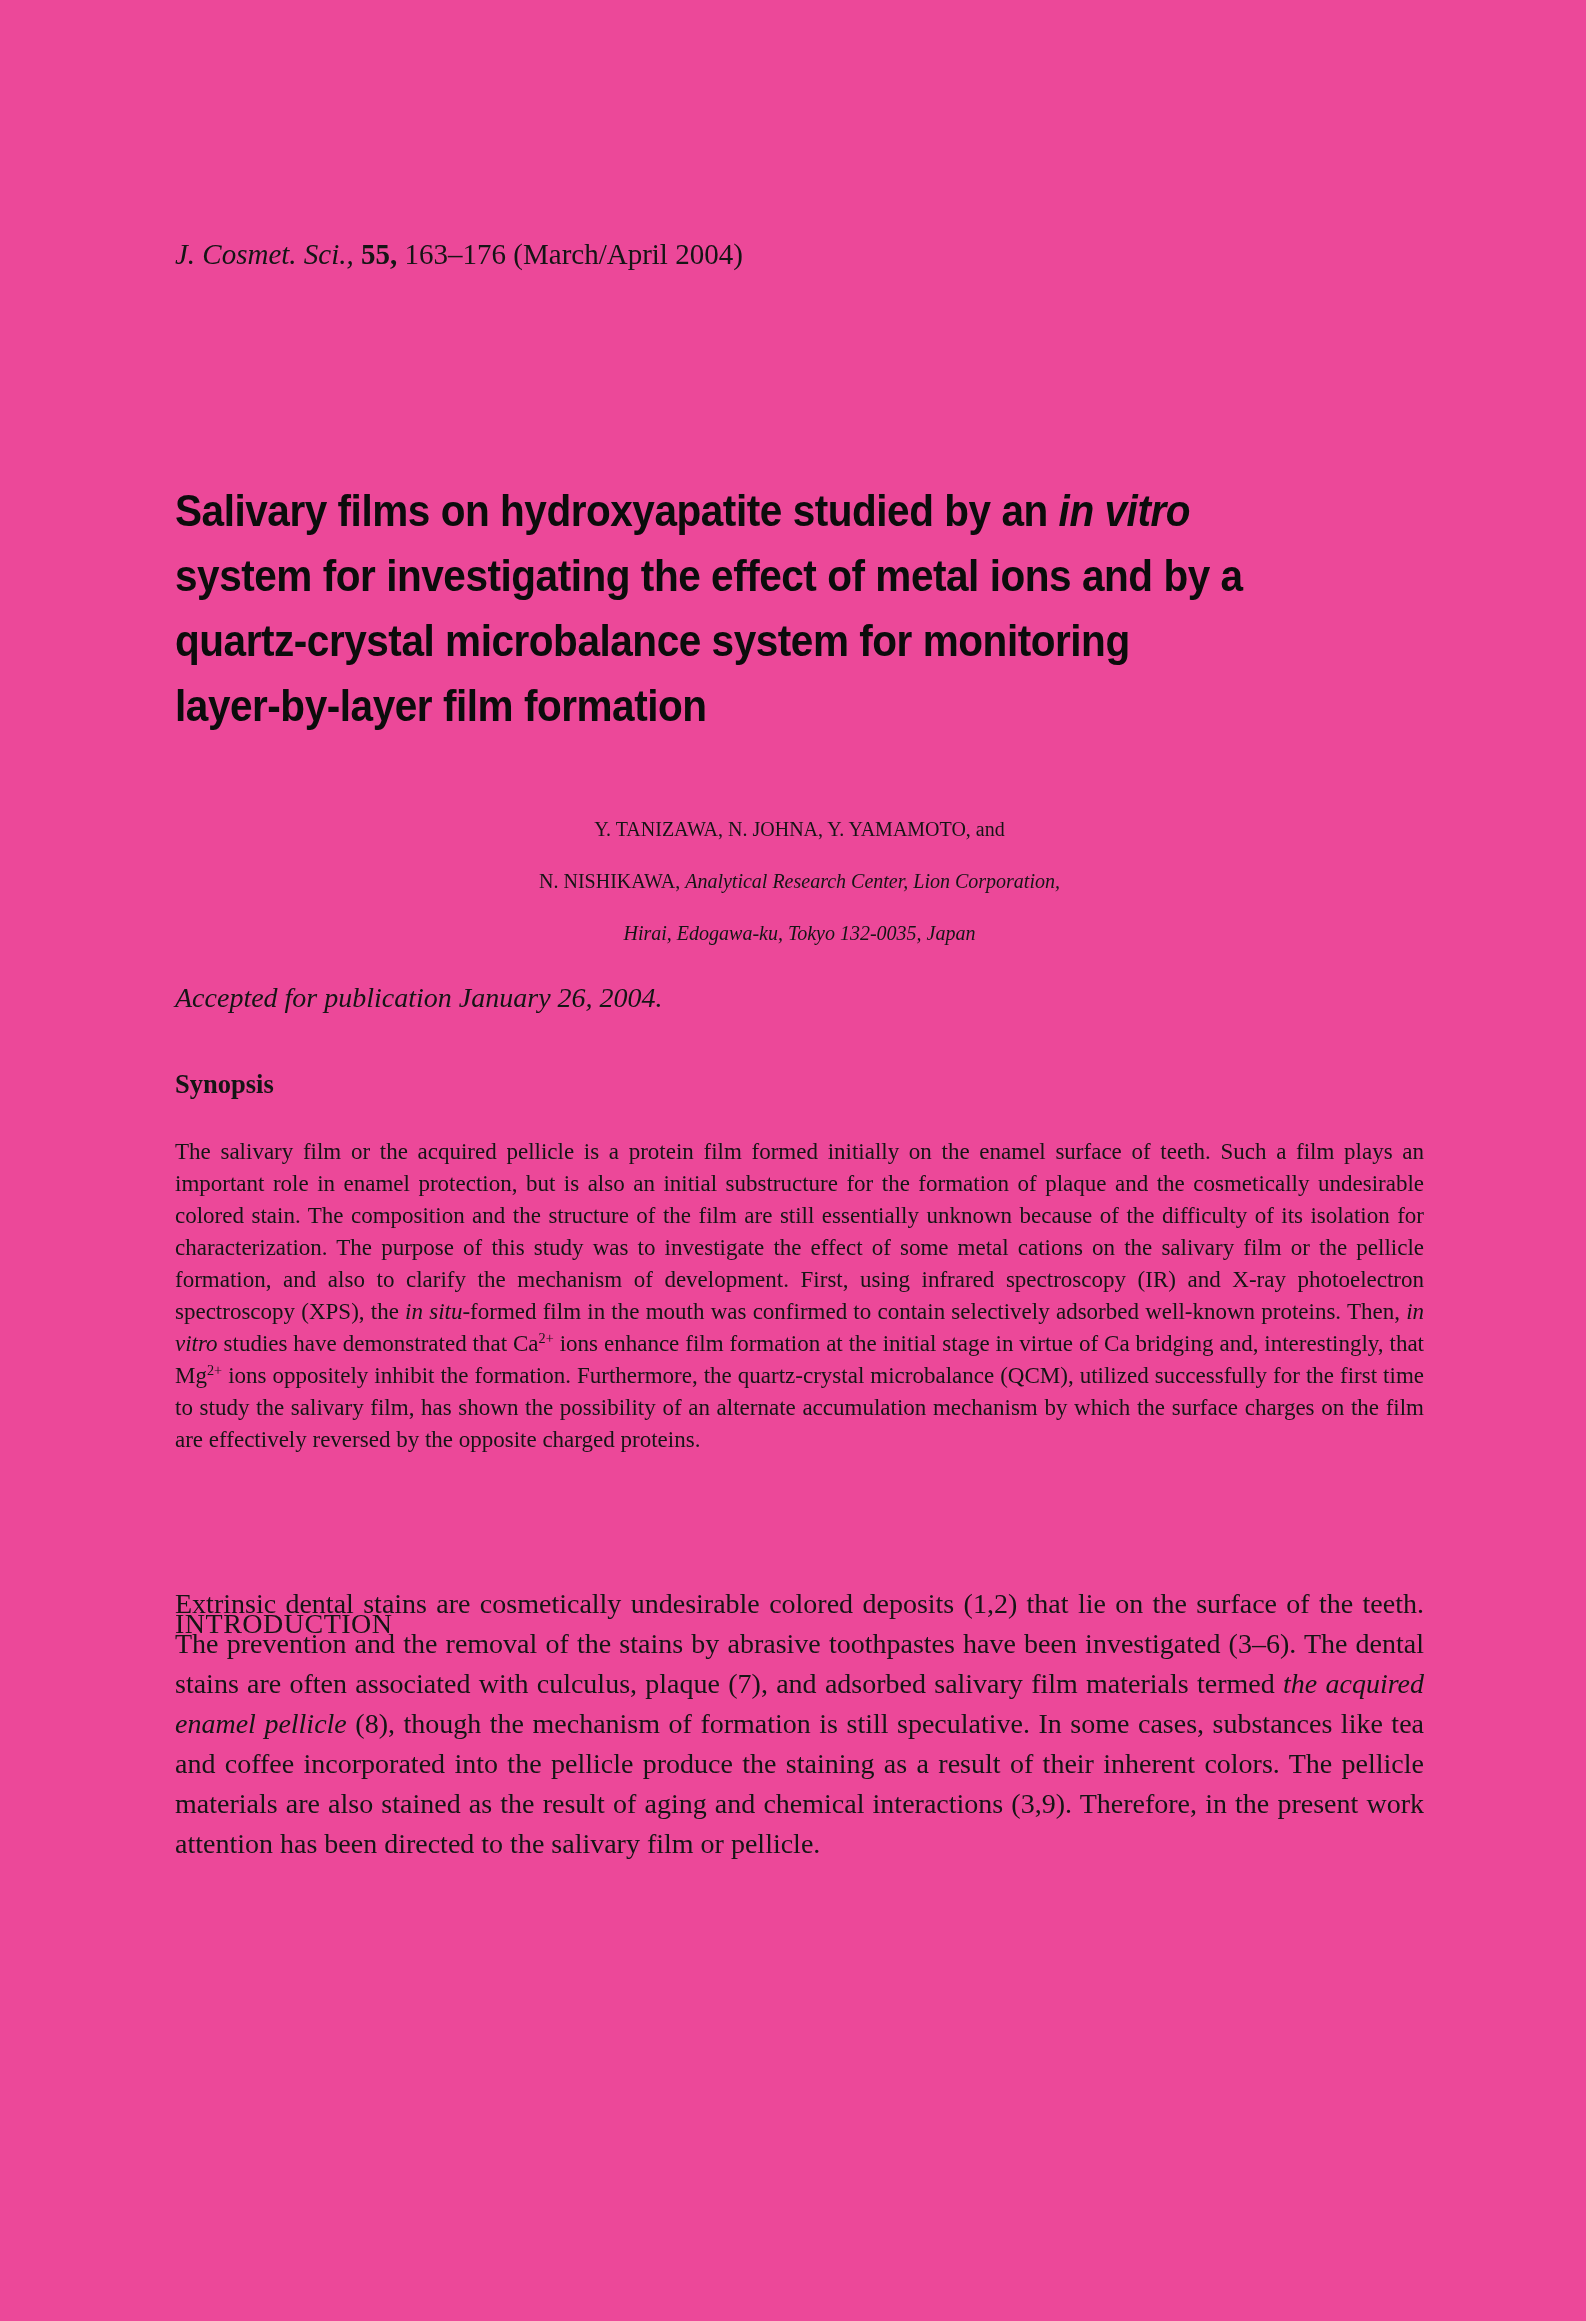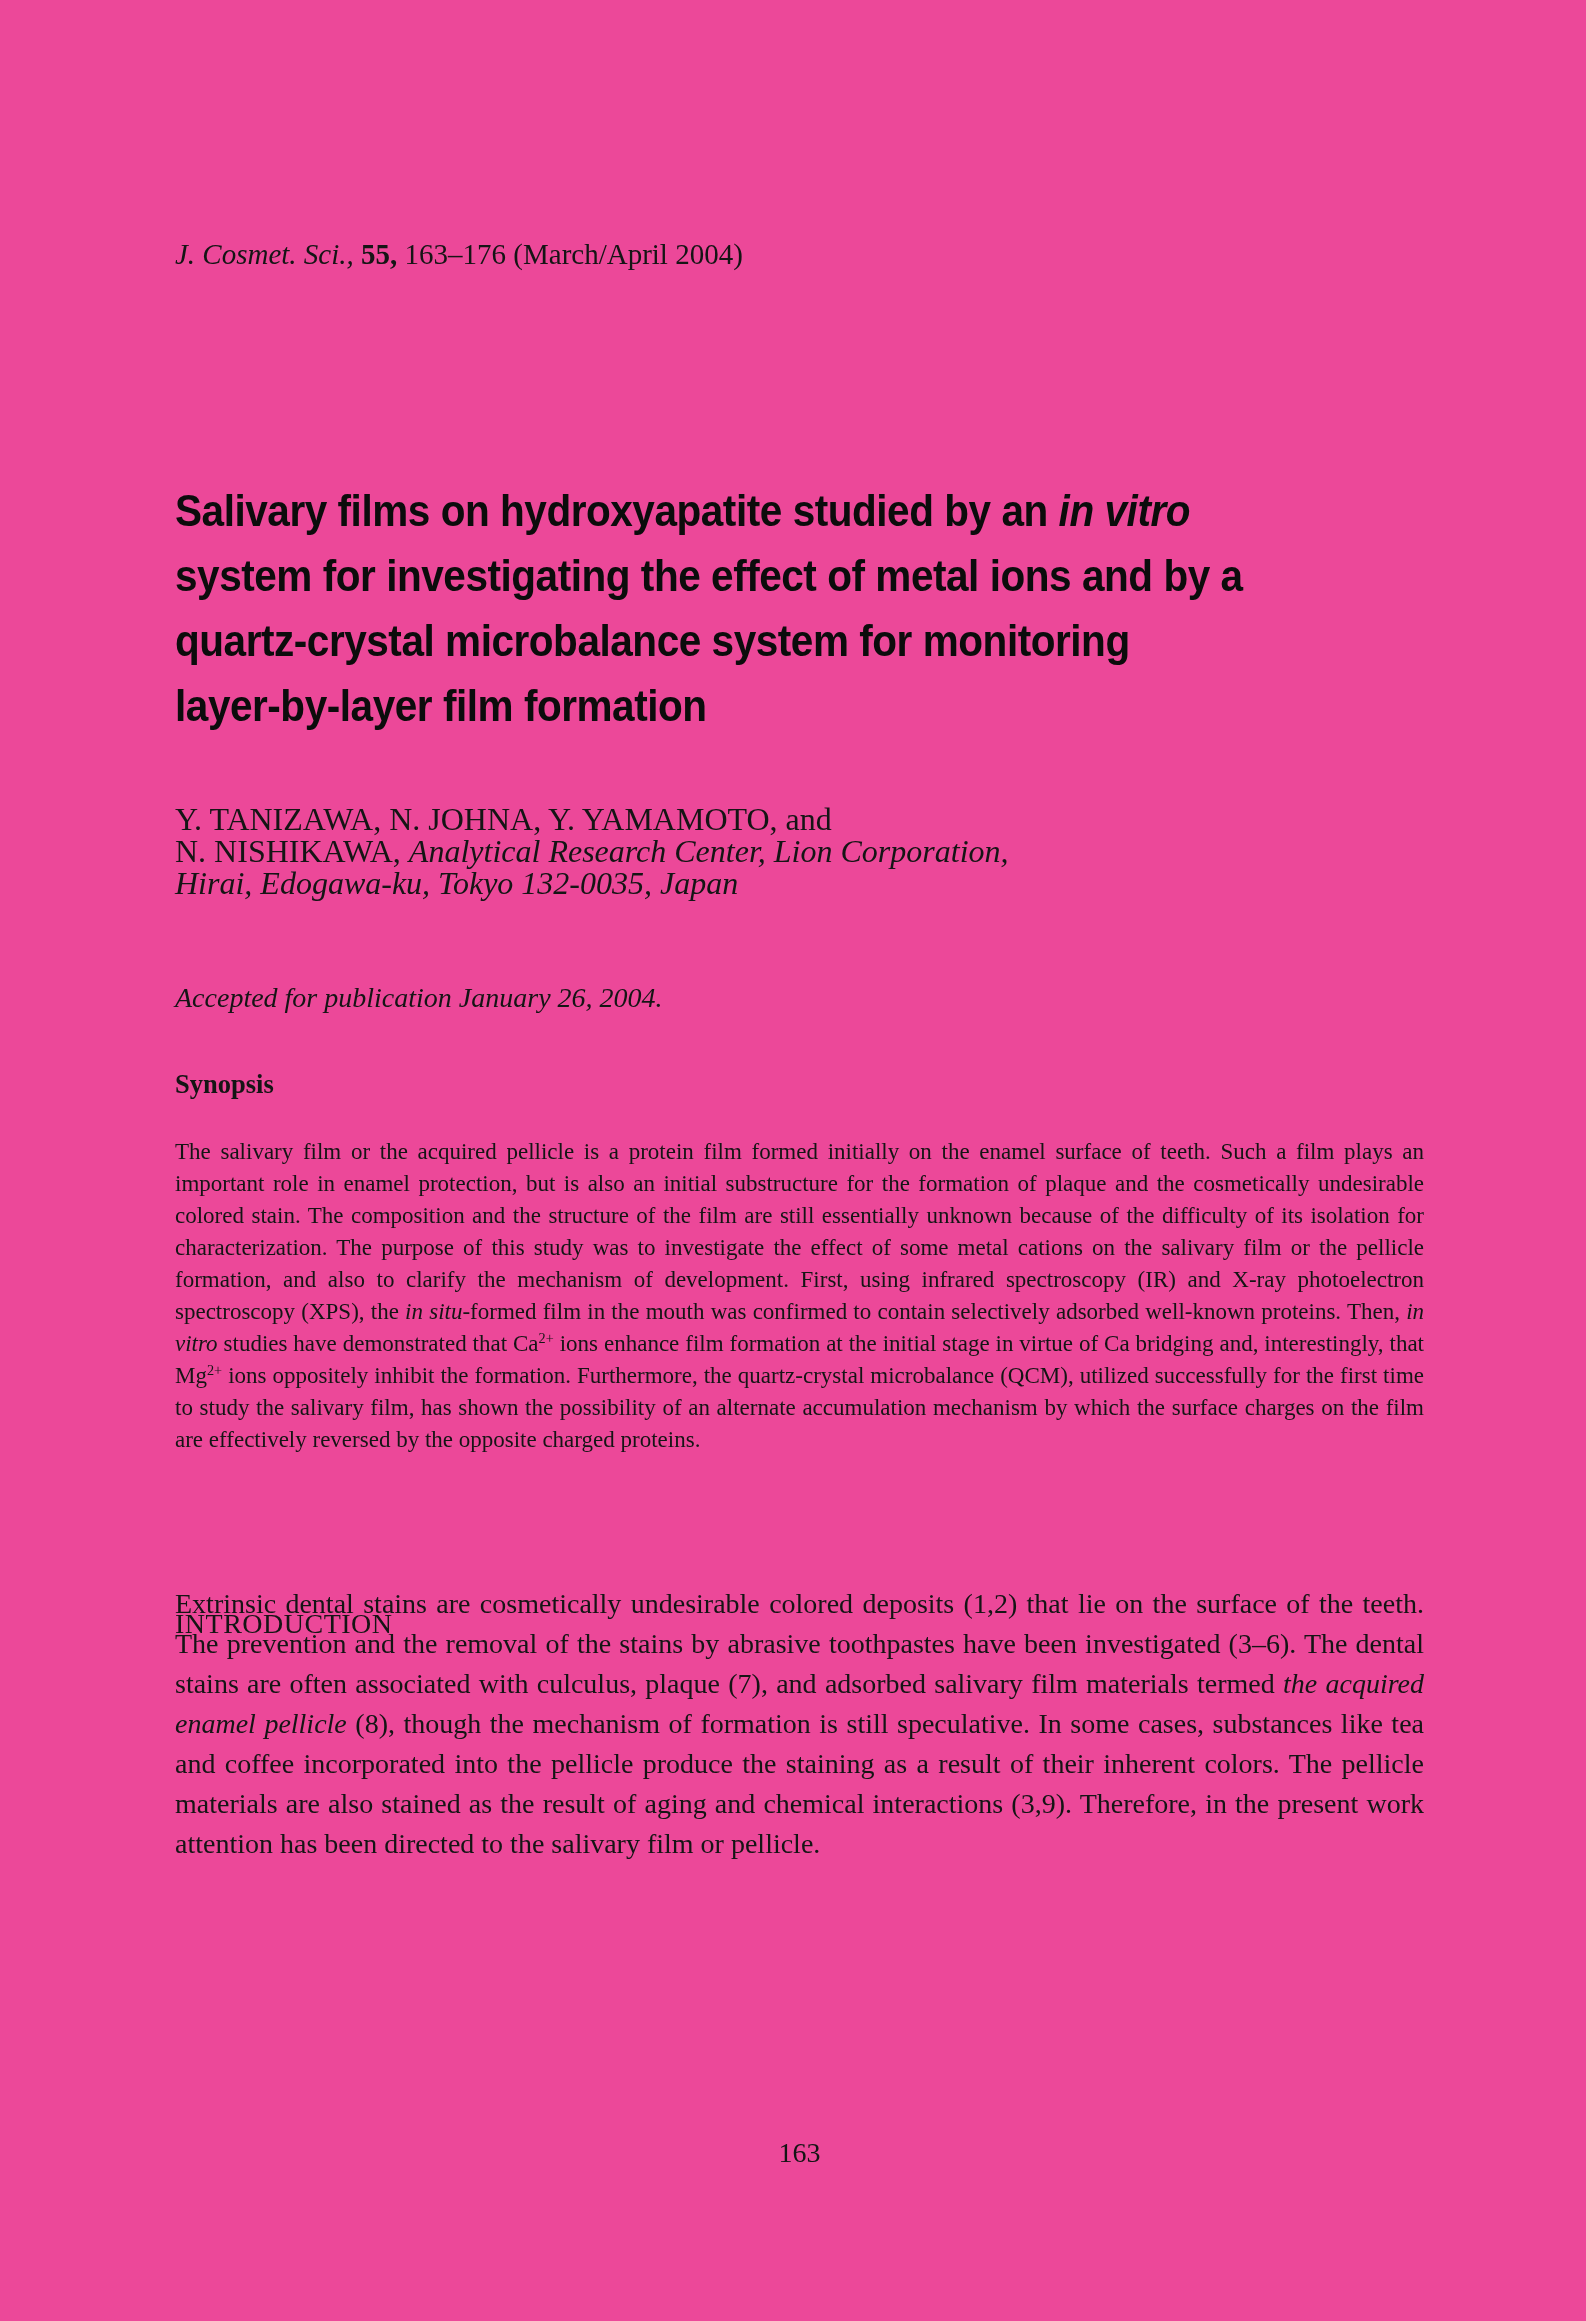--- a/index.html
+++ b/index.html
@@ -50,23 +50,24 @@
     white-space: pre-line;
     transform: scaleX(0.90);
     transform-origin: left top;
     color: #0c0c0c;
   }
 
   .authors {
     position: absolute;
     left: 175px; top: 803px;
     width: 1249px;
-    font-size: 32px;
-    line-height: 32px;
+    font-size: 20px;
+    line-height: 52px;
     white-space: pre-line;
+    text-align: center;
   }
 
   .accepted {
     position: absolute;
     left: 175px; top: 979px;
     width: 1249px;
     font-size: 28px;
     line-height: 38px;
   }
 
@@ -134,16 +135,15 @@
 
   <div class="syn-heading">Synopsis</div>
 
   <p class="syn-body"><span>The salivary film or the acquired pellicle is a protein film formed initially on the enamel surface of teeth. Such a film plays an important role in enamel protection, but is also an initial substructure for the formation of plaque and the cosmetically undesirable colored stain. The composition and the structure of the film are still essentially unknown because of the difficulty of its isolation for characterization. The purpose of this study was to investigate the effect of some metal cations on the salivary film or the pellicle formation, and also to clarify the mechanism of development. First, using infrared spectroscopy (IR) and X-ray photoelectron spectroscopy (XPS), the </span><span class="it">in situ</span><span>-formed film in the mouth was confirmed to contain selectively adsorbed well-known proteins. Then, </span><span class="it">in vitro</span><span> studies have demonstrated that Ca</span><sup>2+</sup><span> ions enhance film formation at the initial stage in virtue of Ca bridging and, interestingly, that Mg</span><sup>2+</sup><span> ions oppositely inhibit the formation. Furthermore, the quartz-crystal microbalance (QCM), utilized successfully for the first time to study the salivary film, has shown the possibility of an alternate accumulation mechanism by which the surface charges on the film are effectively reversed by the opposite charged proteins.</span></p>
 
   <div class="intro-heading">INTRODUCTION</div>
 
   <p class="body-text intro-p1"><span>Extrinsic dental stains are cosmetically undesirable colored deposits (1,2) that lie on the surface of the teeth. The prevention and the removal of the stains by abrasive toothpastes have been investigated (3–6). The dental stains are often associated with culculus, plaque (7), and adsorbed salivary film materials termed </span><span class="it">the acquired enamel pellicle</span><span> (8), though the mechanism of formation is still speculative. In some cases, substances like tea and coffee incorporated into the pellicle produce the staining as a result of their inherent colors. The pellicle materials are also stained as the result of aging and chemical interactions (3,9). Therefore, in the present work attention has been directed to the salivary film or pellicle.</span></p>
 
 
-  <div class="page-number">163</div>
 
 </div>
 
 
 </body></html>

